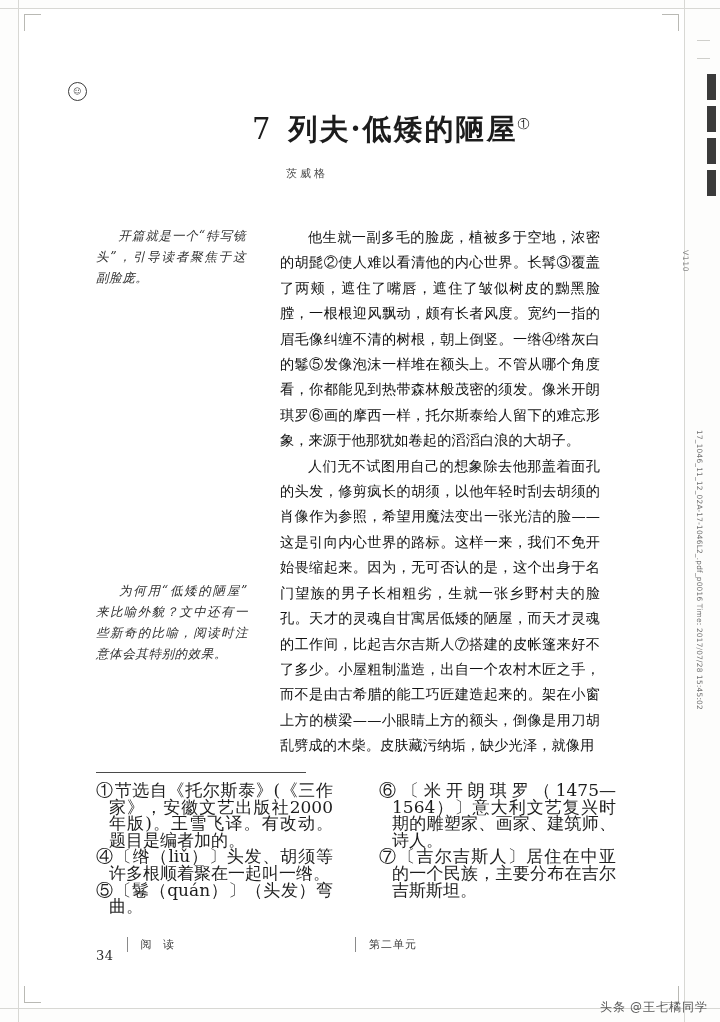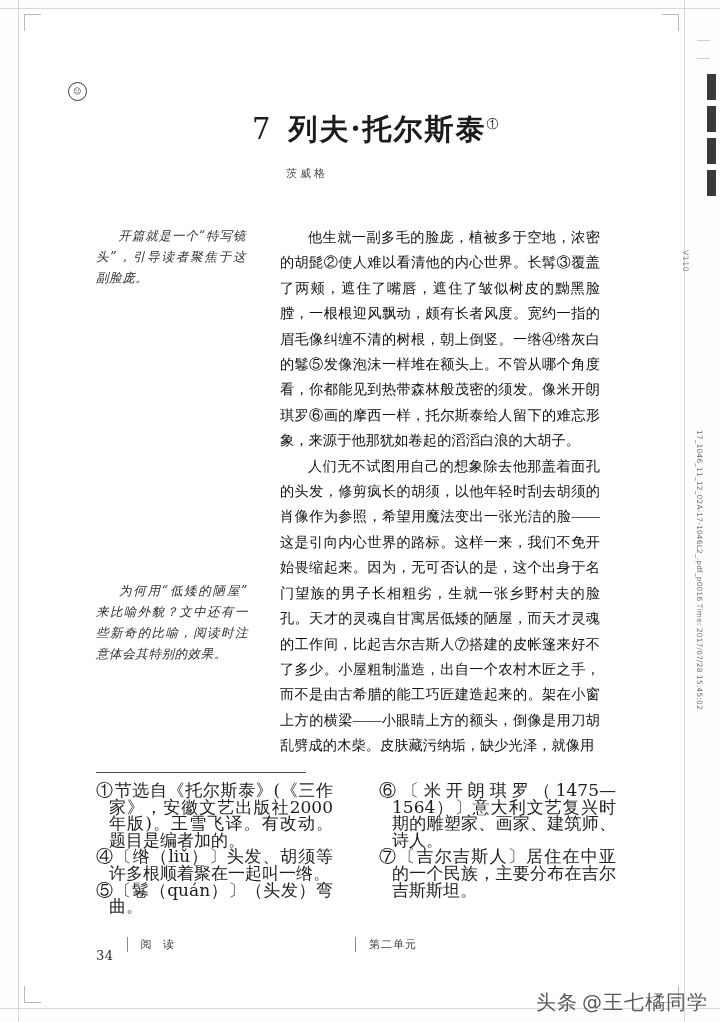--- a/index.html
+++ b/index.html
@@ -94,21 +94,20 @@
   }
   .para{
     font-size:14.2px;
     line-height:25.4px;
     color:#111111;
     text-align:justify;
     text-justify:inter-ideograph;
     letter-spacing:0.1px;
     text-indent:28px;
     margin:0 0 0 0;
-    font-family:Liberation Serif, serif;
   }
   
   #fnrule{
     position:absolute;left:44px;top:752px;width:210px;height:1px;
     background:#4a4a4a;
   }
   #footnotes{
     position:absolute;left:44px;top:762px;width:520px;
     column-count:2;column-gap:46px;
   }
@@ -161,21 +160,21 @@
   
   .regtick{
     position:absolute;right:10px;width:13px;height:1px;background:#cfcfcb;
   }
   .regblk{
     position:absolute;right:4px;width:9px;background:#3a3a3a;
   }
   
   #watermark{
     position:absolute;right:12px;bottom:6px;
-    font-size:20px;
+    font-size:12px;
     color:#4b4b4b;
     font-family:"DejaVu Sans",sans-serif;
     letter-spacing:1px;
     white-space:nowrap;
     opacity:.92;
   }
   #watermark .at{margin:0 2px;}
 </style>
 </head>
 <body>
@@ -200,21 +199,21 @@
   <div class="regblk" style="top:106px;height:26px;"></div>
   <div class="regblk" style="top:138px;height:26px;"></div>
   <div class="regblk" style="top:170px;height:26px;"></div>
 
   <div id="content">
 
     <div id="badge">☺</div>
 
     <div id="titlewrap">
       <div id="title">
-        <span class="num">7</span><span>列夫·托尔斯泰</span><sup>①</sup>
+        <span class="num">7</span><span>列夫·低矮的陋屋</span><sup>①</sup>
       </div>
       <div id="author">茨威格</div>
     </div>
 
     <div id="band">
 
       <div id="notes">
         <div class="note"><span class="ind"></span>开篇就是一个“特写镜头”，引导读者聚焦于这副脸庞。</div>
       </div>
 

